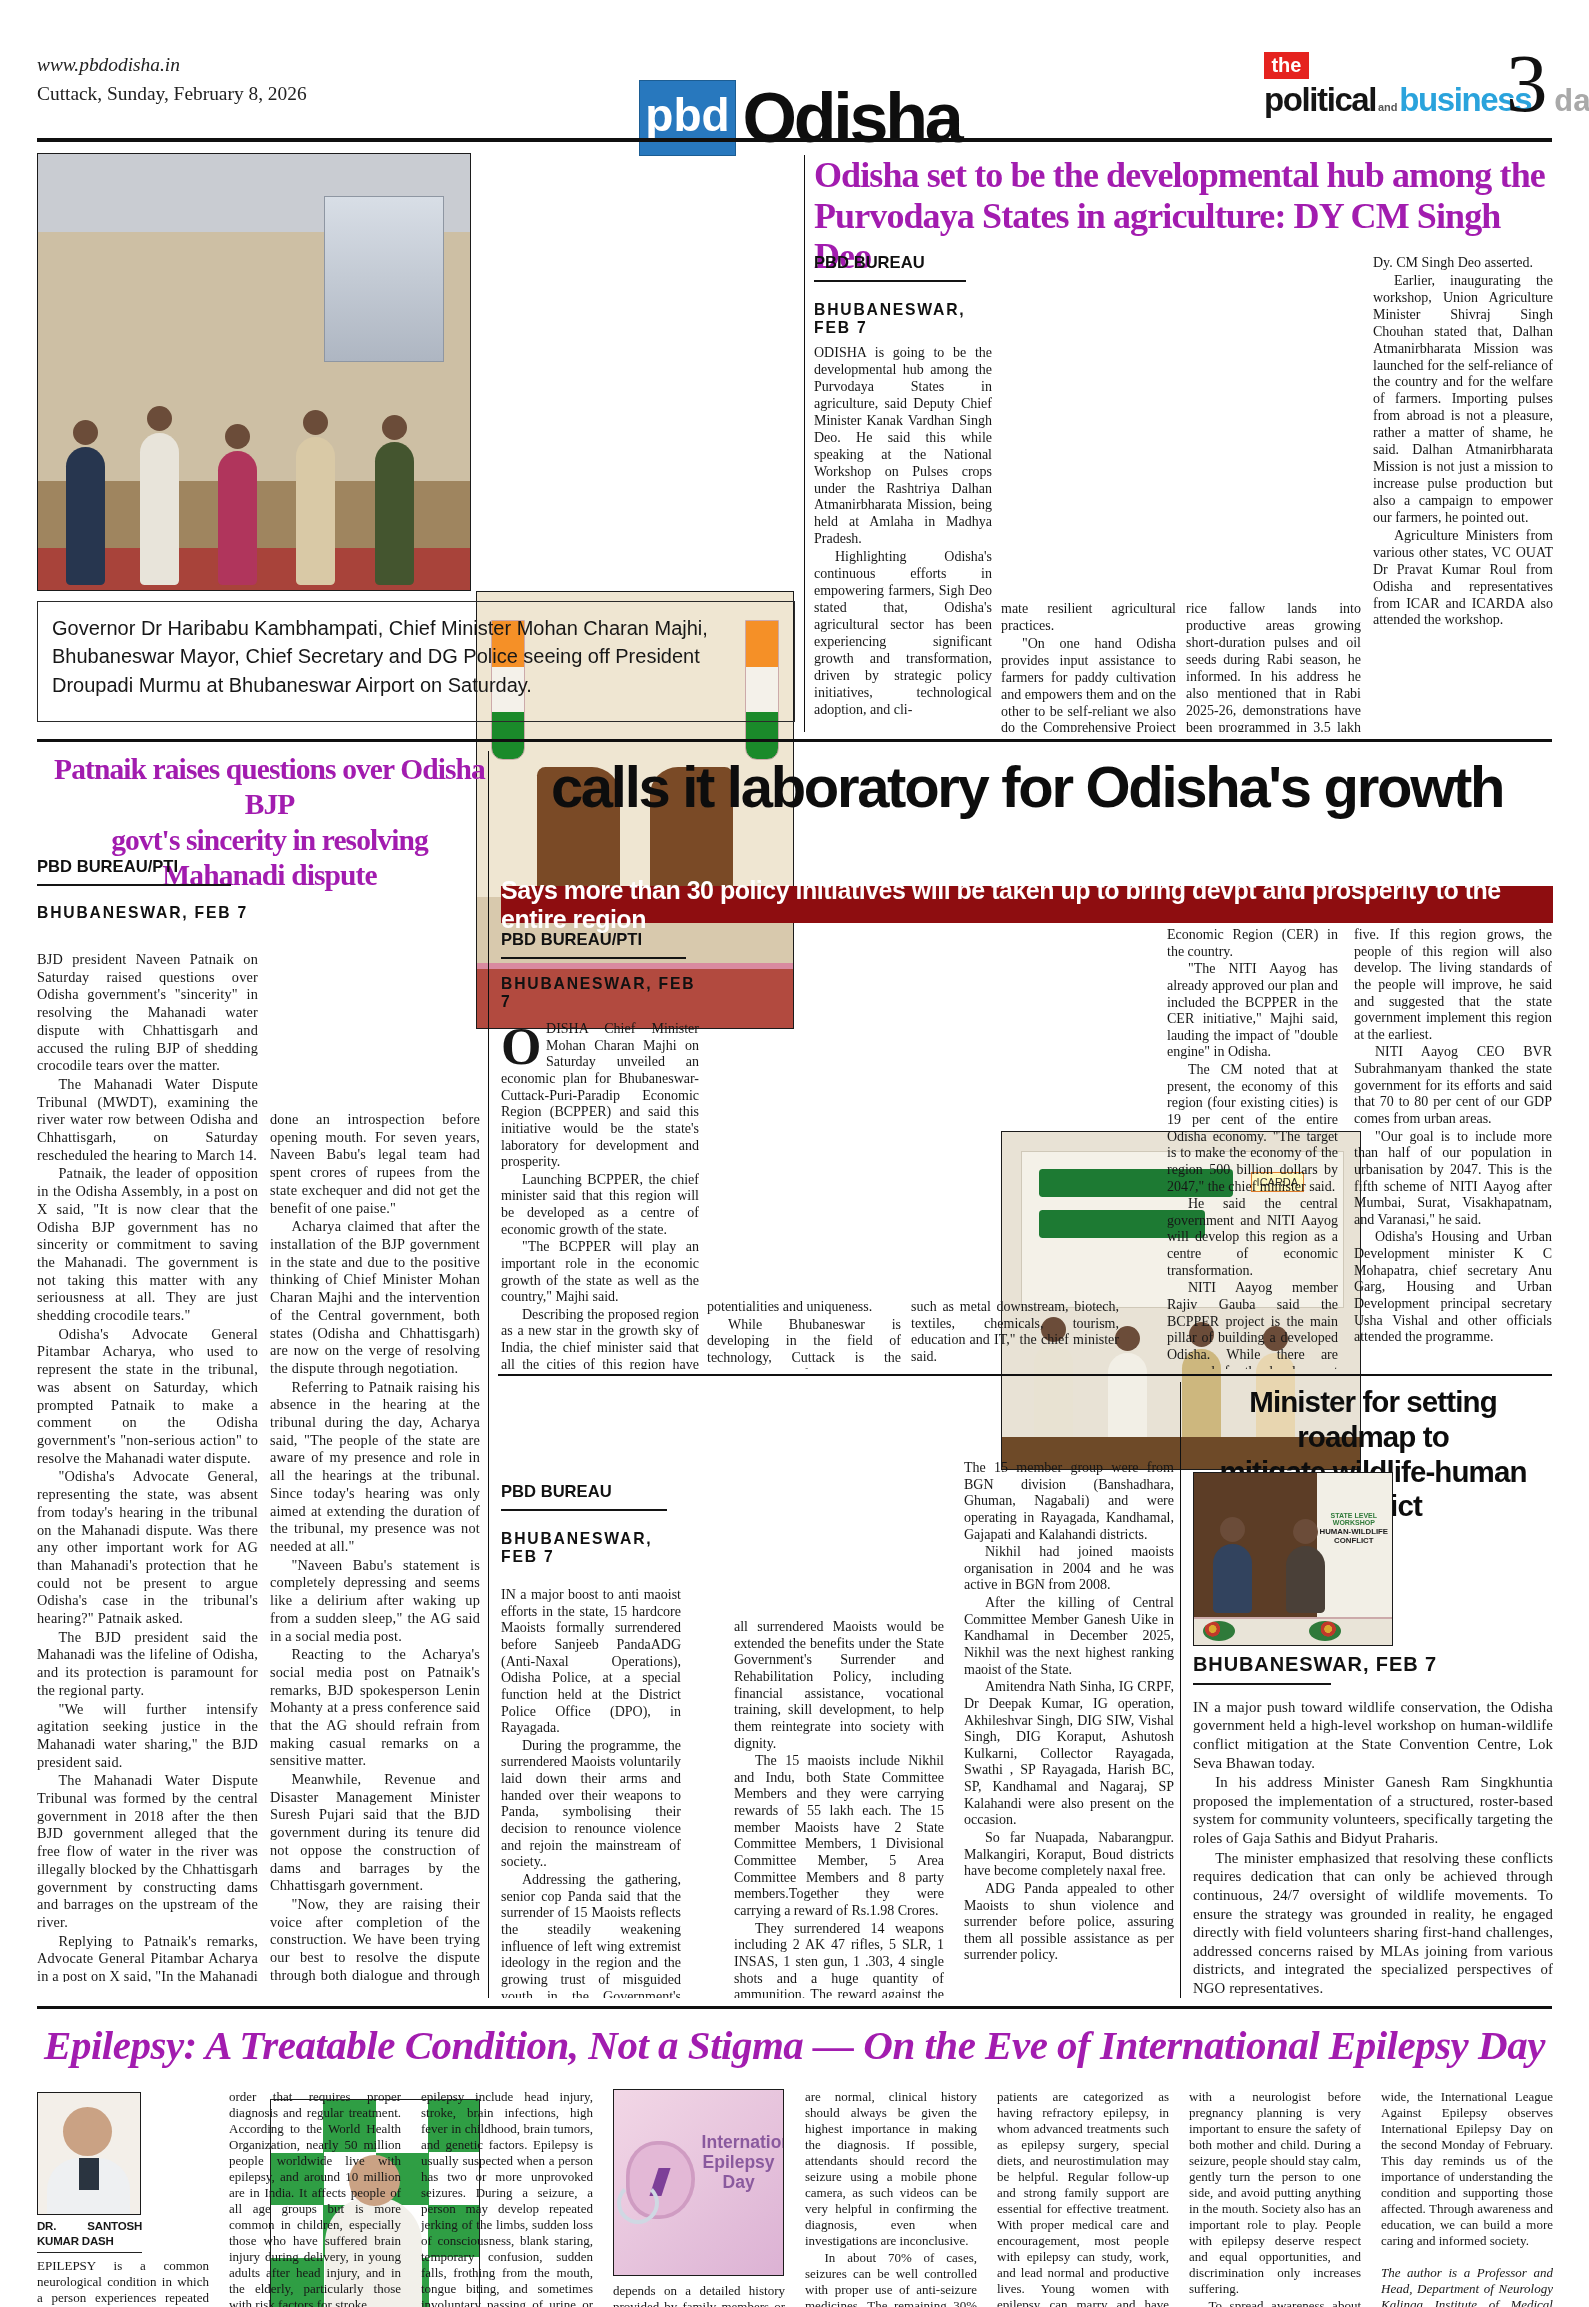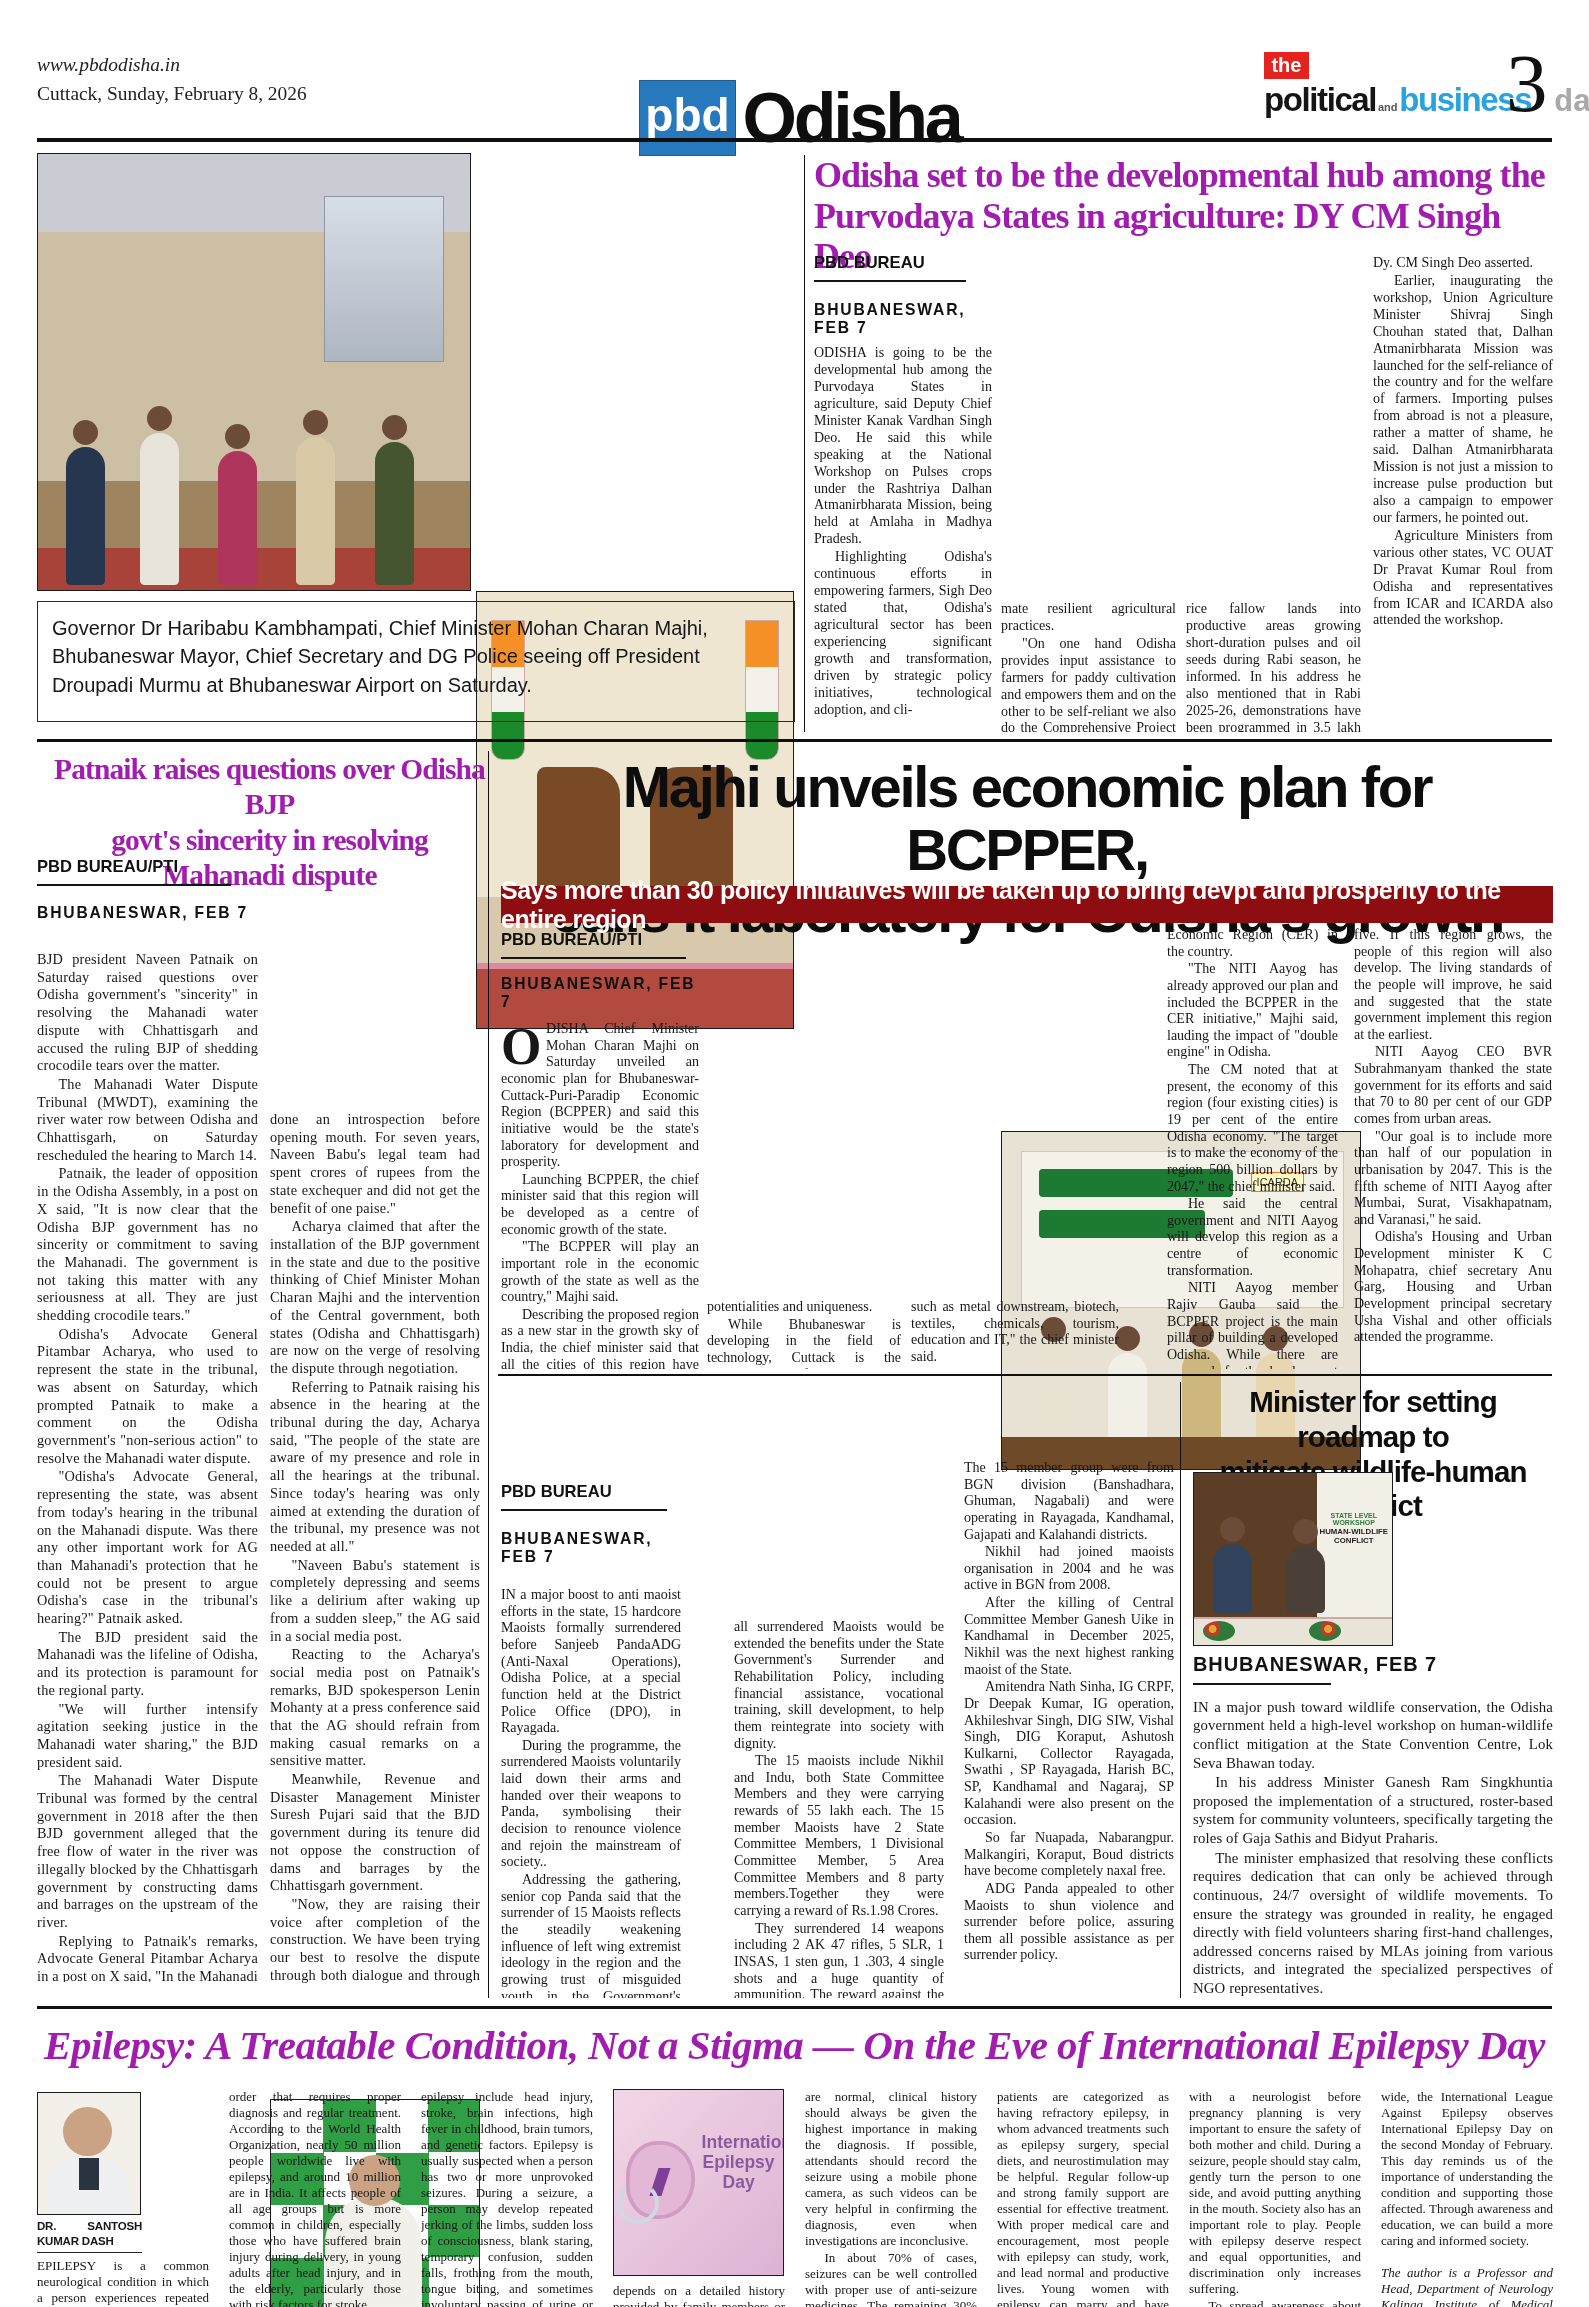--- a/index.html
+++ b/index.html
@@ -159,21 +159,20 @@
       <p class="para">Referring to Patnaik raising his absence in the hearing at the tribunal during the day, Acharya said, "The people of the state are aware of my presence and role in all the hearings at the tribunal. Since today's hearing was only aimed at extending the duration of the tribunal, my presence was not needed at all."</p>
       <p class="para">"Naveen Babu's statement is completely depressing and seems like a delirium after waking up from a sudden sleep," the AG said in a social media post.</p>
       <p class="para">Reacting to the Acharya's social media post on Patnaik's remarks, BJD spokesperson Lenin Mohanty at a press conference said that the AG should refrain from making casual remarks on a sensitive matter.</p>
       <p class="para">Meanwhile, Revenue and Disaster Management Minister Suresh Pujari said that the BJD government during its tenure did not oppose the construction of dams and barrages by the Chhattisgarh government.</p>
       <p class="para">"Now, they are raising their voice after completion of the construction. We have been trying our best to resolve the dispute through both dialogue and through the tribunal," Pujari said.</p>
     </div>
 
   <div class="abs rule" style="left:488px;top:751px;width:1.4px;height:1247px;" data-name="column-rule"></div>
 
   <div class="abs hl-sans" style="left:501px;top:756px;width:1052px;font-size:58px;line-height:1.08;letter-spacing:-2.3px;text-align:center;" data-name="majhi-headline">
-    <div data-name="majhi-headline-line1">Majhi unveils economic plan for BCPPER,</div>
     <div data-name="majhi-headline-line2">calls it laboratory for Odisha's growth</div>
   </div>
   <div class="abs banner" style="left:501px;top:886px;width:1052px;height:37px;font-size:25px;letter-spacing:-0.5px;" data-name="majhi-subhead-banner">Says more than 30 policy initiatives will be taken up to bring devpt and prosperity to the entire region</div>
   <div class="abs" style="left:501px;top:930px;width:198px;" data-name="majhi-byline-block">
     <div class="byline" data-name="majhi-byline">PBD BUREAU/PTI</div>
     <div class="byrule" style="width:185px;" data-name="byline-rule"></div>
     <div class="dateline" style="margin-top:15.7px;" data-name="majhi-dateline">BHUBANESWAR, FEB 7</div>
   </div>
   <div class="abs textcol f-majhi" style="left:501px;top:1021px;width:198px;height:348px;" data-name="majhi-col-1">
       <p class="para">ODISHA Chief Minister Mohan Charan Majhi on Saturday unveiled an economic plan for Bhubaneswar-Cuttack-Puri-Paradip Economic Region (BCPPER) and said this initiative would be the state's laboratory for development and prosperity.</p>

